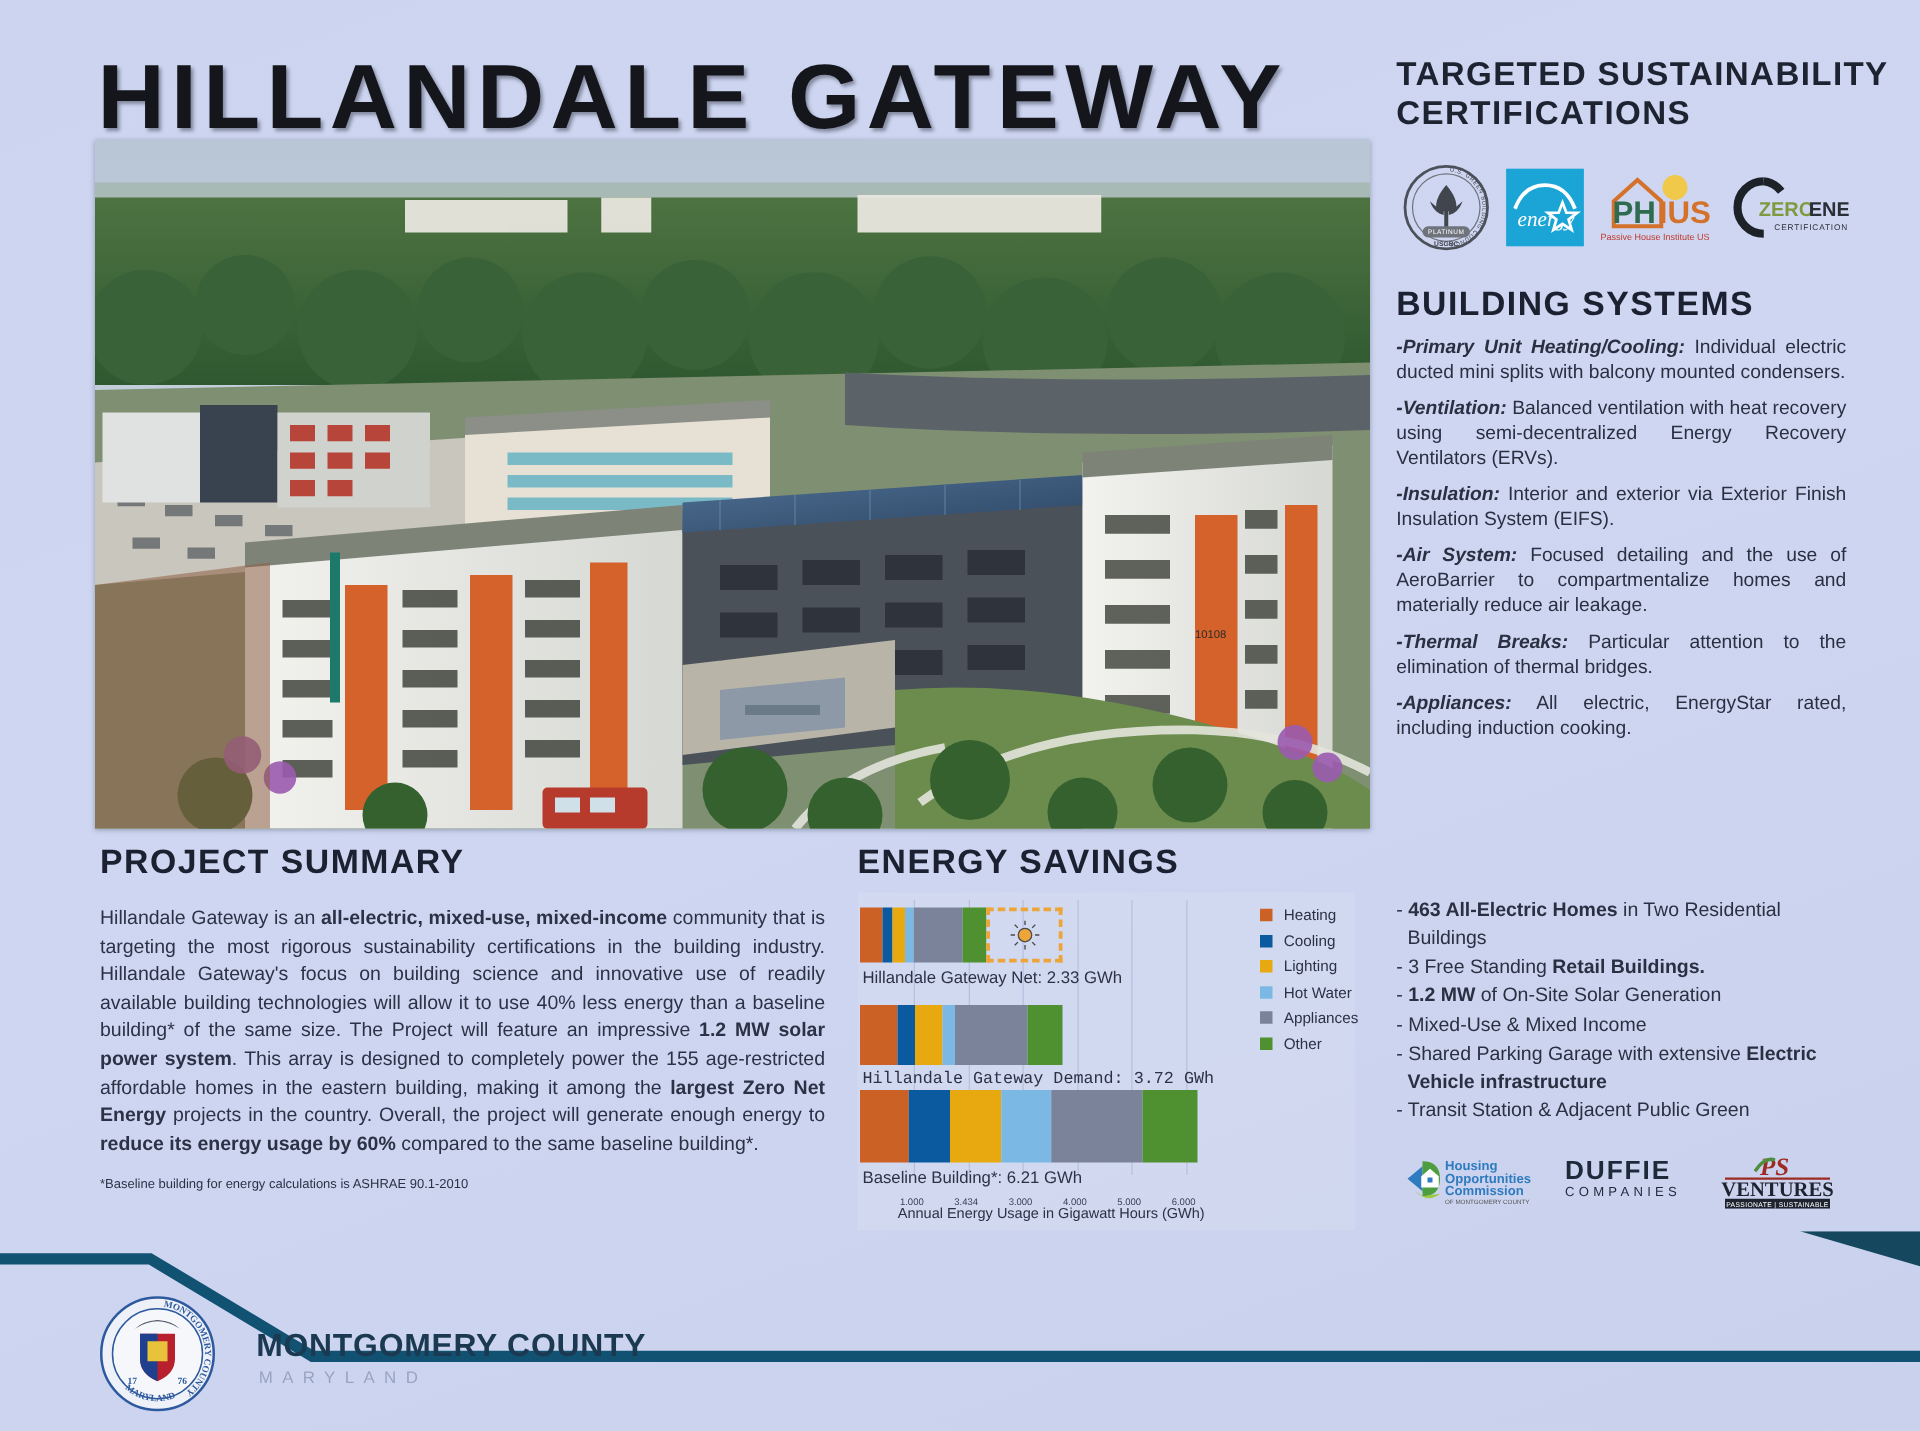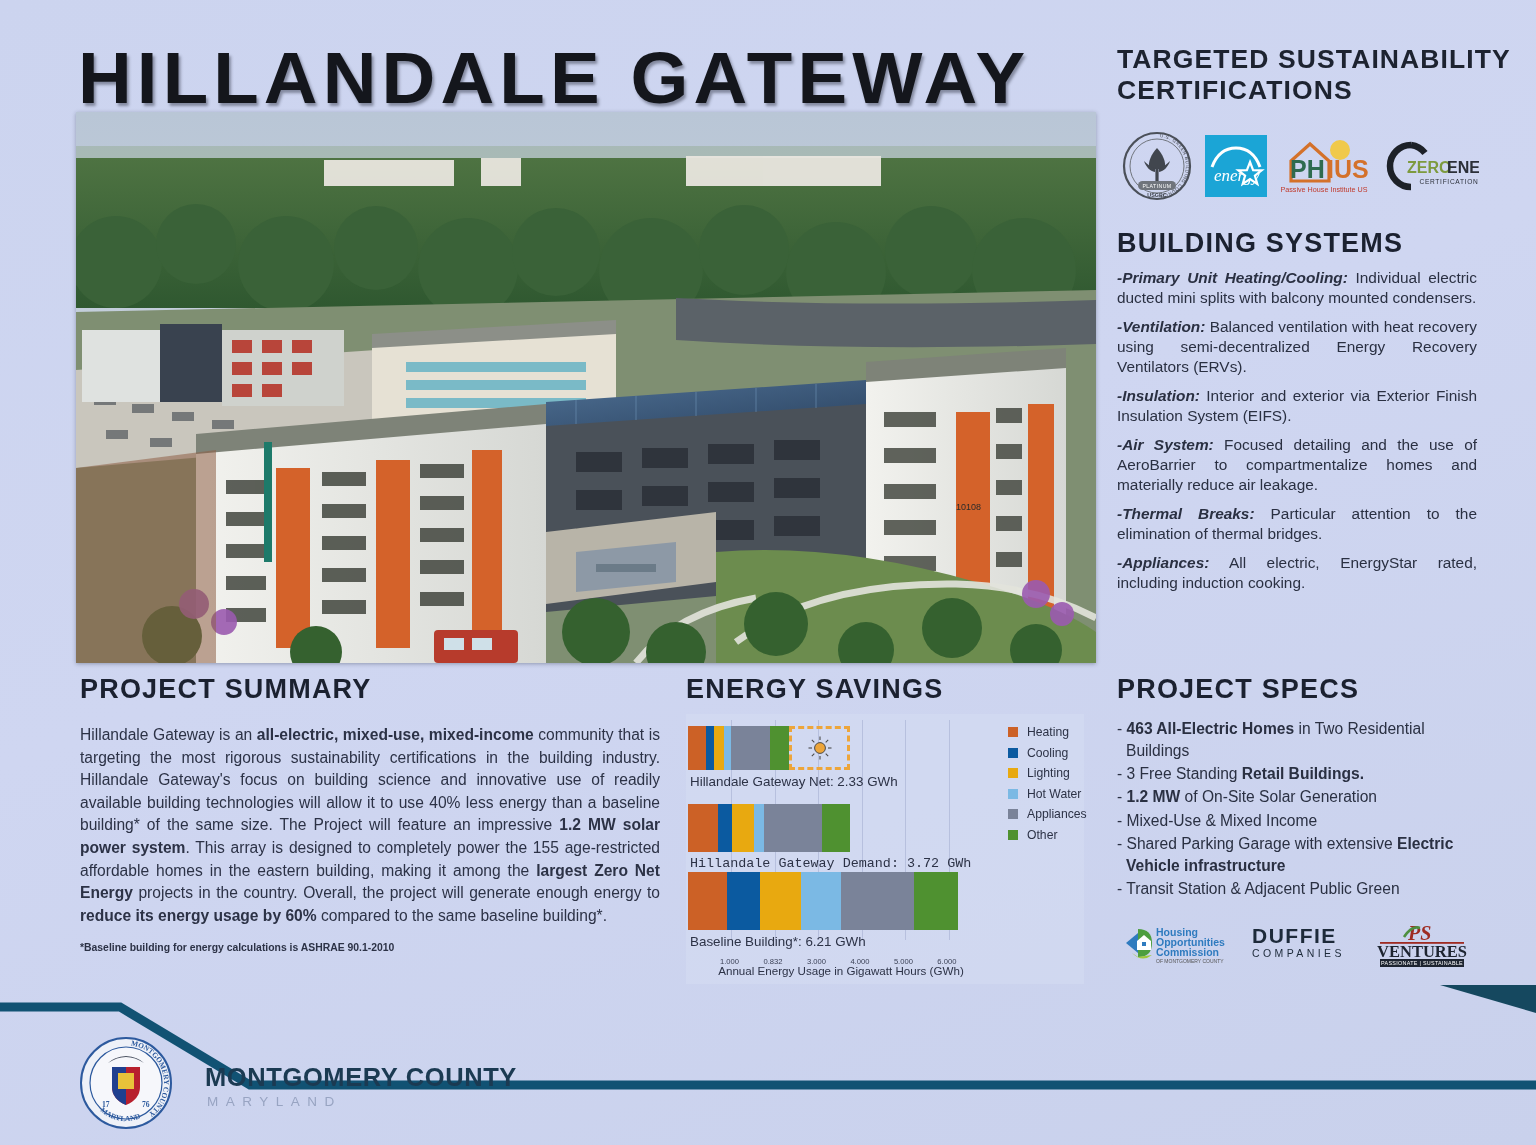--- a/index.html
+++ b/index.html
@@ -75,21 +75,21 @@
   
   #psum-head { position: absolute; left: 80px; top: 674px; }
   .psum {
     position: absolute; left: 80px; top: 724px; width: 580px;
     font-size: 15.6px; line-height: 1.45; color: #2c3246;
     text-align: justify;
   }
   .psum b { font-weight: 700; }
   .psum .foot {
     display: block; margin-top: 13px;
-    font-size: 10.4px; font-weight: 700; color: #2c3246; text-align: left;
+    font-size: 10.4px; font-weight: 400; color: #2c3246; text-align: left;
   }
 
   
   #chart-head { position: absolute; left: 686px; top: 674px; }
   .chart {
     position: absolute; left: 686px; top: 714px;
     width: 398px; height: 270px;
     background: rgba(214,221,243,.55);
   }
   .plot { position: absolute; left: 2px; top: 6px; width: 300px; height: 220px; }
@@ -496,30 +496,29 @@
           <span class="sw" style="background: rgb(122, 131, 153);"></span>
           <span>Appliances</span>
         </div>
         <div class="row">
           <span class="sw" style="background: rgb(79, 145, 48);"></span>
           <span>Other</span>
         </div>
       </div>
     <div class="ticks" id="ticks">
         <div class="tick" style="left: 43.4783px;">1.000</div>
-        <div class="tick" style="left: 86.9565px;">0.832</div>
+        <div class="tick" style="left: 86.9565px;">3.434</div>
         <div class="tick" style="left: 130.435px;">3.000</div>
         <div class="tick" style="left: 173.913px;">4.000</div>
         <div class="tick" style="left: 217.391px;">5.000</div>
         <div class="tick" style="left: 260.87px;">6.000</div>
       </div>
     <div class="axis-title">Annual Energy Usage in Gigawatt Hours (GWh)</div>
   </div>
 
-  <div class="sec-head" id="spec-head">PROJECT SPECS</div>
   <ul class="specs" id="specs">
       <li>- <b>463 All-Electric Homes</b><span> in Two Residential Buildings</span></li>
       <li>- <span>3 Free Standing </span><b>Retail Buildings.</b></li>
       <li>- <b>1.2 MW</b><span> of On-Site Solar Generation</span></li>
       <li>- <span>Mixed-Use &amp; Mixed Income</span></li>
       <li>- <span>Shared Parking Garage with extensive </span><b>Electric Vehicle infrastructure</b></li>
       <li>- <span>Transit Station &amp; Adjacent Public Green</span></li>
     </ul>
 
   <div class="partners">

